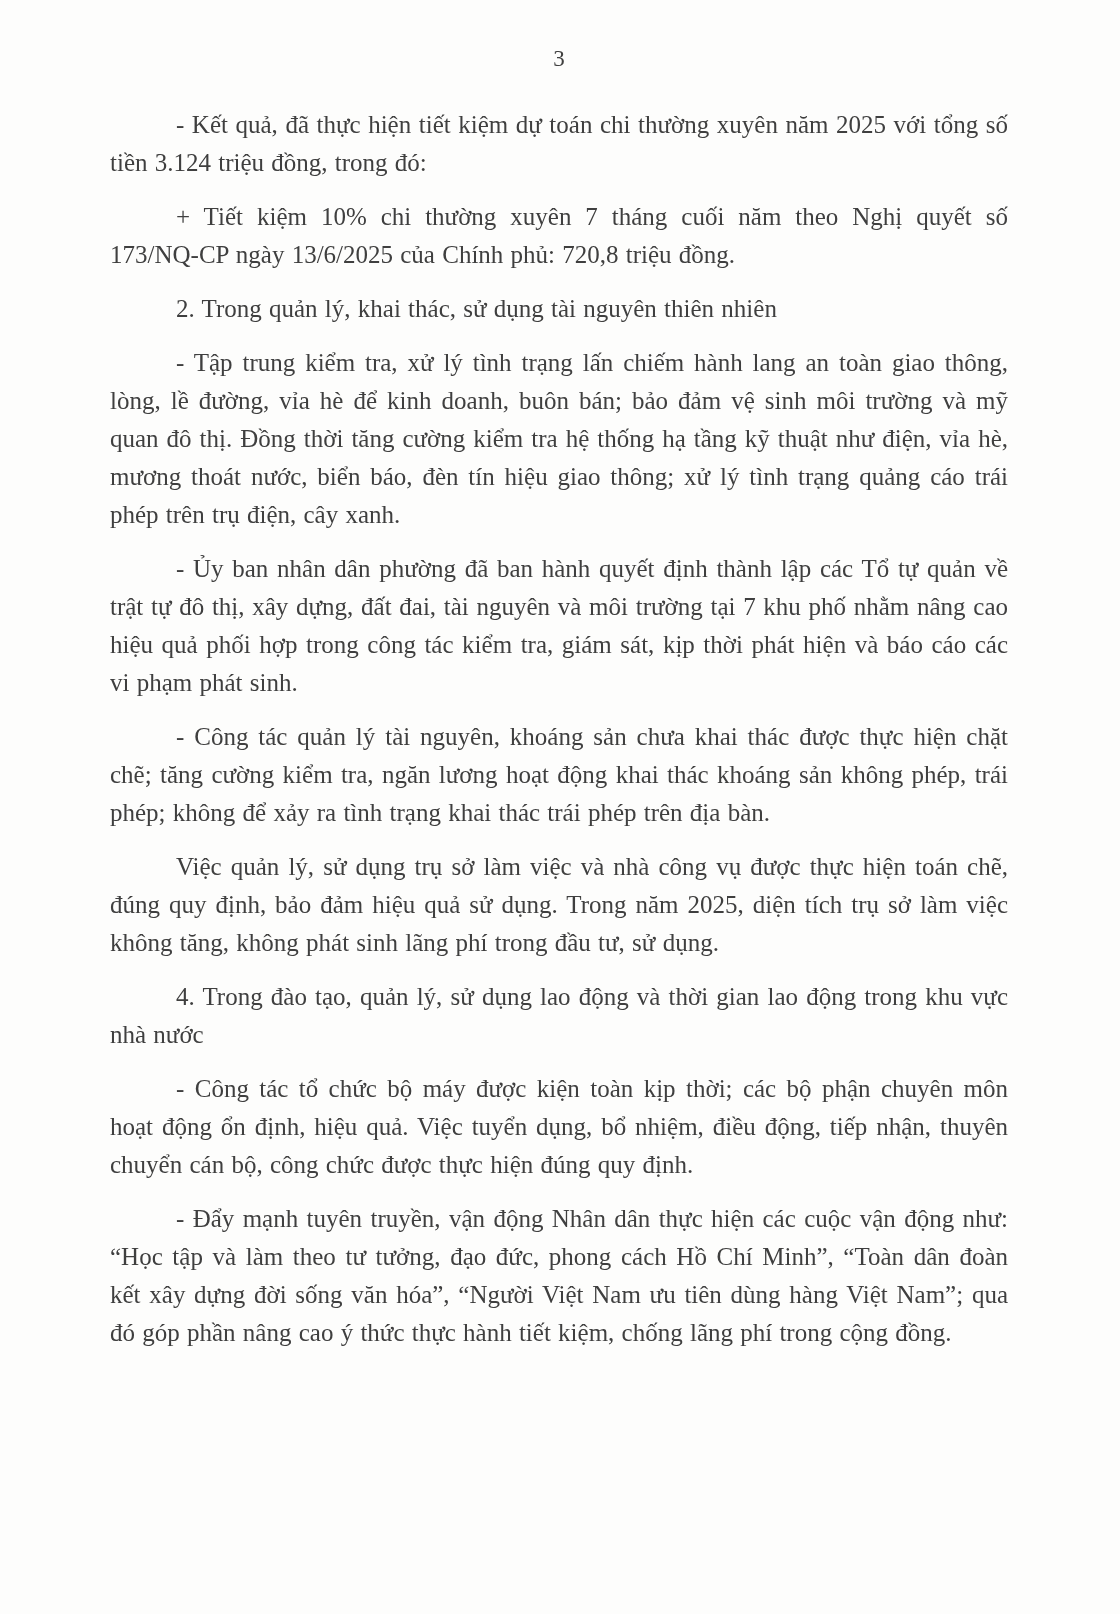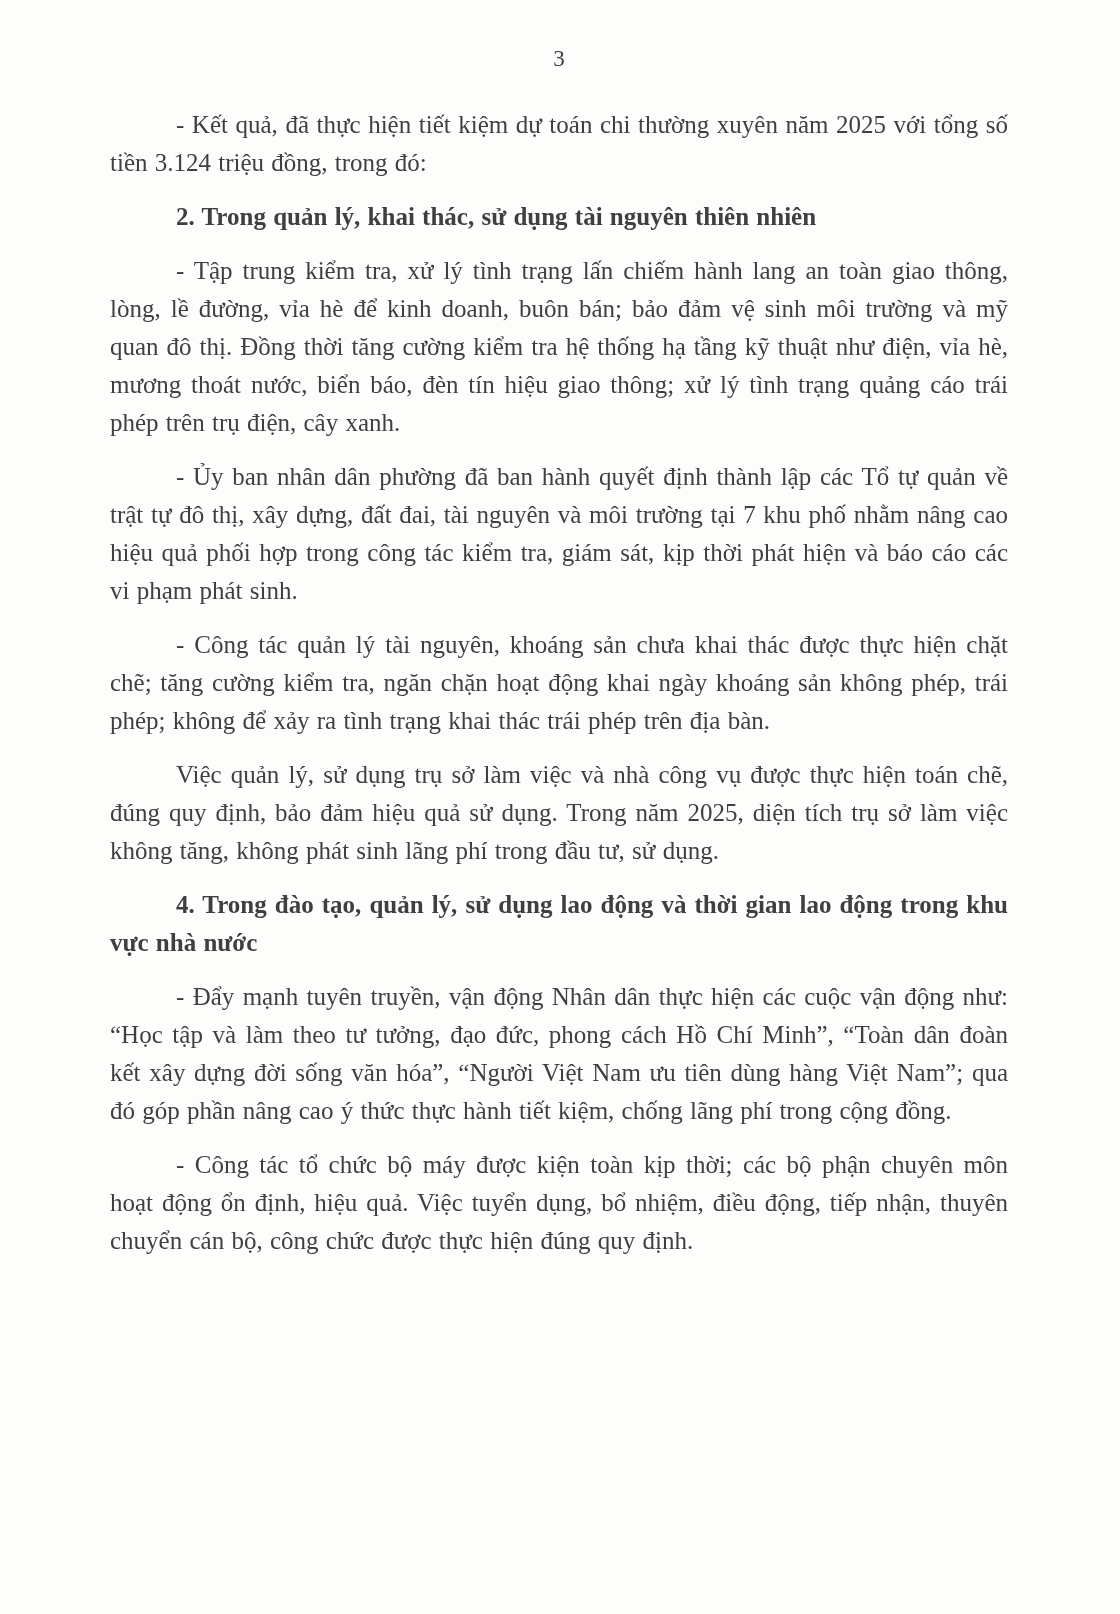--- a/index.html
+++ b/index.html
@@ -29,45 +29,46 @@
     font-size:23px;
     margin:0 0 28px 0;
     text-indent:0;
   }
   .para{
     margin:16px 0 13px 0;
     text-indent:66px;
     word-spacing:1px;
   }
   .para.heading{
-    font-weight:bold;
+    font-weight:normal;
   }
 </style>
 </head>
 <body>
 
 <div class="page">
 
   <p class="page-number">3</p>
 
   <p class="para">- Kết quả, đã thực hiện tiết kiệm dự toán chi thường xuyên năm 2025 với tổng số tiền 3.124 triệu đồng, trong đó:</p>
 
 
+  <p class="para">+ Tiết kiệm 10% chi thường xuyên 7 tháng cuối năm theo Nghị quyết số 173/NQ-CP ngày 13/6/2025 của Chính phủ: 720,8 triệu đồng.</p>
 
   <p class="para heading">2. Trong quản lý, khai thác, sử dụng tài nguyên thiên nhiên</p>
 
 
   <p class="para">- Tập trung kiểm tra, xử lý tình trạng lấn chiếm hành lang an toàn giao thông, lòng, lề đường, vỉa hè để kinh doanh, buôn bán; bảo đảm vệ sinh môi trường và mỹ quan đô thị. Đồng thời tăng cường kiểm tra hệ thống hạ tầng kỹ thuật như điện, vỉa hè, mương thoát nước, biển báo, đèn tín hiệu giao thông; xử lý tình trạng quảng cáo trái phép trên trụ điện, cây xanh.</p>
 
   <p class="para">- Ủy ban nhân dân phường đã ban hành quyết định thành lập các Tổ tự quản về trật tự đô thị, xây dựng, đất đai, tài nguyên và môi trường tại 7 khu phố nhằm nâng cao hiệu quả phối hợp trong công tác kiểm tra, giám sát, kịp thời phát hiện và báo cáo các vi phạm phát sinh.</p>
 
-  <p class="para">- Công tác quản lý tài nguyên, khoáng sản chưa khai thác được thực hiện chặt chẽ; tăng cường kiểm tra, ngăn chặn hoạt động khai ngày khoáng sản không phép, trái phép; không để xảy ra tình trạng khai thác trái phép trên địa bàn.</p>
+  <p class="para">- Công tác quản lý tài nguyên, khoáng sản chưa khai thác được thực hiện chặt chẽ; tăng cường kiểm tra, ngăn lương hoạt động khai thác khoáng sản không phép, trái phép; không để xảy ra tình trạng khai thác trái phép trên địa bàn.</p>
 
 
   <p class="para">Việc quản lý, sử dụng trụ sở làm việc và nhà công vụ được thực hiện toán chẽ, đúng quy định, bảo đảm hiệu quả sử dụng. Trong năm 2025, diện tích trụ sở làm việc không tăng, không phát sinh lãng phí trong đầu tư, sử dụng.</p>
 
   <p class="para heading">4. Trong đào tạo, quản lý, sử dụng lao động và thời gian lao động trong khu vực nhà nước</p>
 
+  <p class="para">- Công tác tổ chức bộ máy được kiện toàn kịp thời; các bộ phận chuyên môn hoạt động ổn định, hiệu quả. Việc tuyển dụng, bổ nhiệm, điều động, tiếp nhận, thuyên chuyển cán bộ, công chức được thực hiện đúng quy định.</p>
+
   <p class="para">- Đẩy mạnh tuyên truyền, vận động Nhân dân thực hiện các cuộc vận động như: “Học tập và làm theo tư tưởng, đạo đức, phong cách Hồ Chí Minh”, “Toàn dân đoàn kết xây dựng đời sống văn hóa”, “Người Việt Nam ưu tiên dùng hàng Việt Nam”; qua đó góp phần nâng cao ý thức thực hành tiết kiệm, chống lãng phí trong cộng đồng.</p>
-
-  <p class="para">- Công tác tổ chức bộ máy được kiện toàn kịp thời; các bộ phận chuyên môn hoạt động ổn định, hiệu quả. Việc tuyển dụng, bổ nhiệm, điều động, tiếp nhận, thuyên chuyển cán bộ, công chức được thực hiện đúng quy định.</p>
 
 </div>
 
 </body></html>

